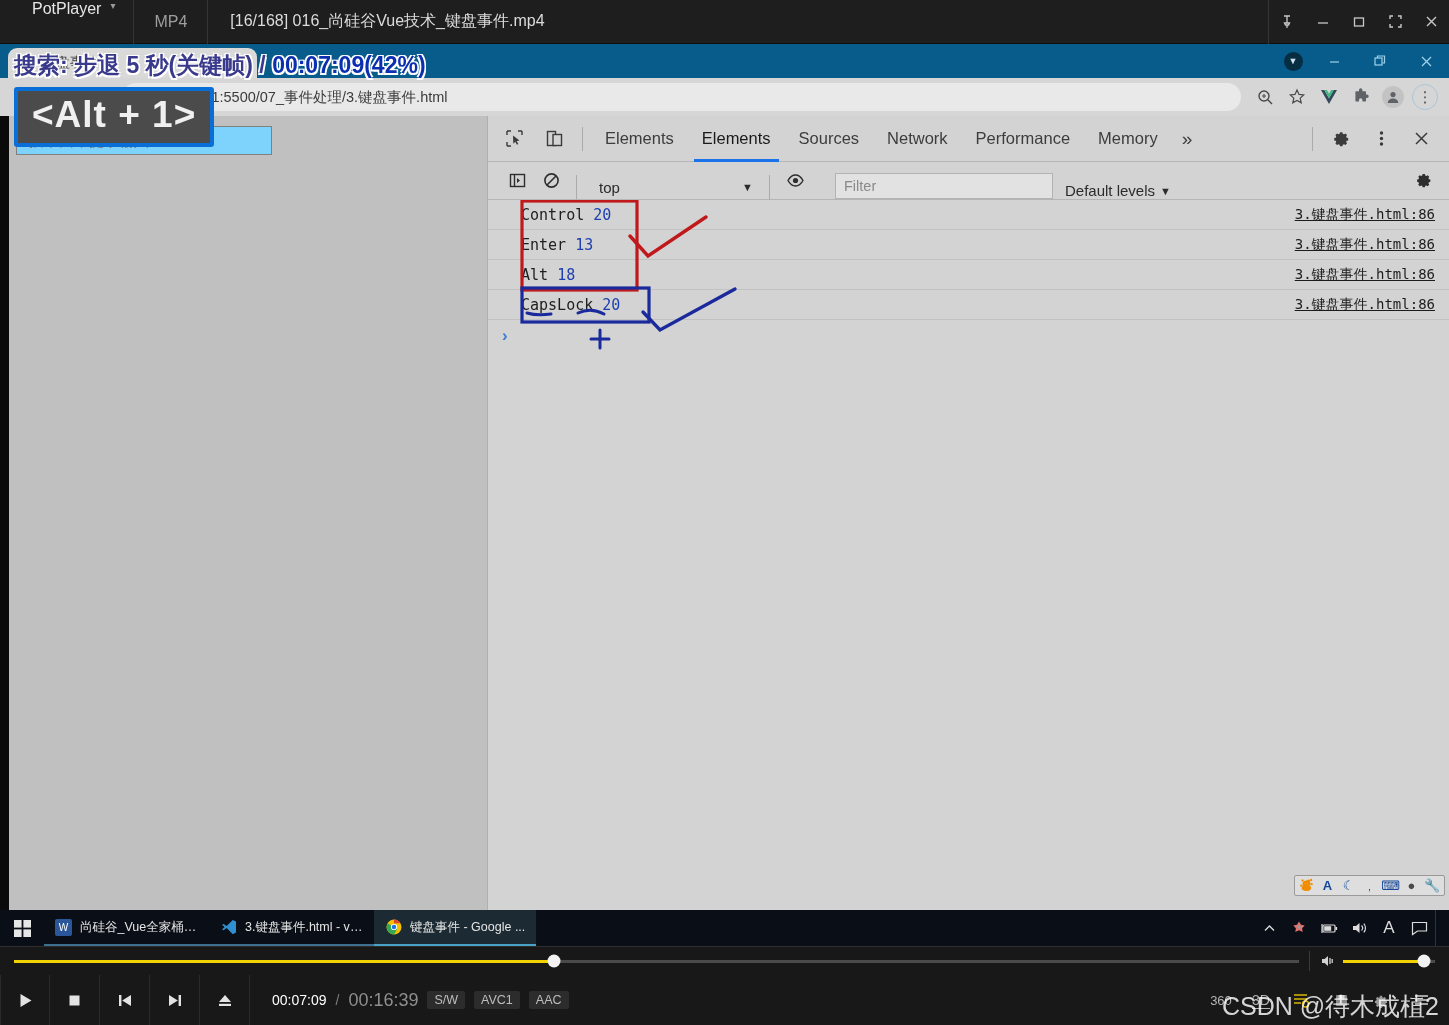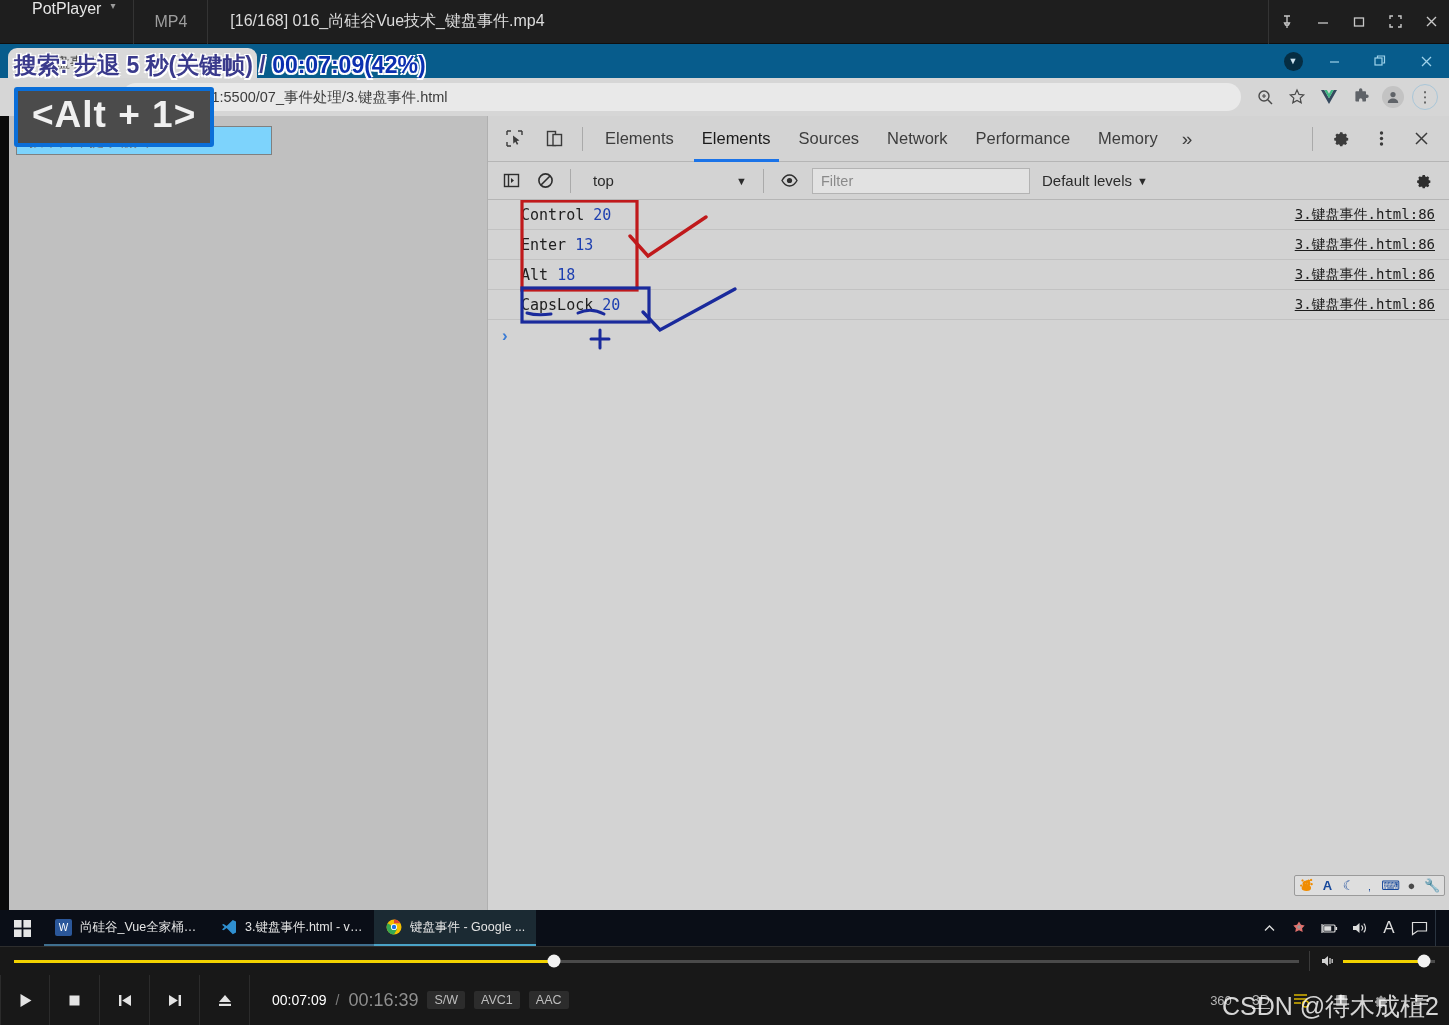--- a/index.html
+++ b/index.html
@@ -114,31 +114,31 @@
     font-size:16.5px; color:#3d3d3d; position:relative;
   }
   .dt-tab.active { color:#1b1b1b; }
   .dt-tab.active::after {
     content:""; position:absolute; left:6px; right:6px; bottom:0; height:3px; background:#1a73e8;
   }
   .dt-more { padding:0 10px; font-size:19px; color:#3d3d3d; display:flex;align-items:center;height:46px; }
   .dt-right { margin-left:auto; display:flex; align-items:center; padding-right:8px; }
 
   .dt-consolebar {
-    height:38px; display:flex; align-items:center; gap:0; padding-left:6px;
+    height:38px; display:flex; align-items:flex-end; gap:0; padding-left:12px;
     border-bottom:1px solid #b5b5b5;
   }
   .dt-cb-icon { width:34px;height:38px;display:flex;align-items:center;justify-content:center;color:#2e2e2e; }
   .ctx-select {
     display:flex; align-items:center; justify-content:space-between;
     width:170px; height:24px; padding:0 8px; font-size:15px; color:#2b2b2b; margin-left:6px;
   }
   .filter-box {
     width:218px;height:26px;background:#e2e2e2;border:1px solid #b3b3b3;
-    display:flex;align-items:center;padding:0 8px;font-size:14.5px;color:#8a8a8a;margin-left:6px;
+    display:flex;align-items:center;padding:0 8px;font-size:14.5px;color:#8a8a8a;margin-left:23px;
   }
   .levels { font-size:15px;color:#2b2b2b;margin-left:12px;display:flex;align-items:center;gap:5px; }
 
   .console-rows { position:relative; flex:1; background:#d3d3d3; }
   .crow {
     height:30px; display:flex; align-items:center; justify-content:space-between;
     border-bottom:1px solid #c2c2c2; padding:0 14px 0 33px;
   }
   .crow-msg { font-family:"DejaVu Sans Mono", monospace; font-size:15px; color:#202020; }
   .crow-msg .num { color:#1d3fb0; }

